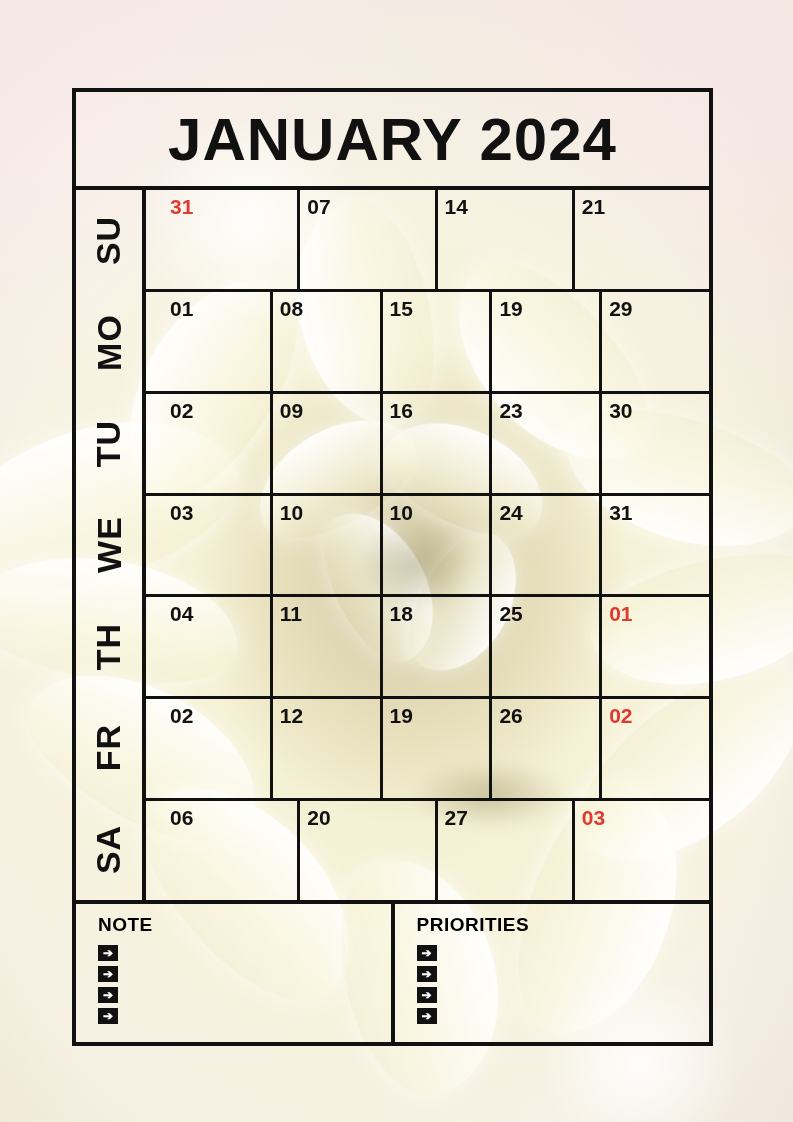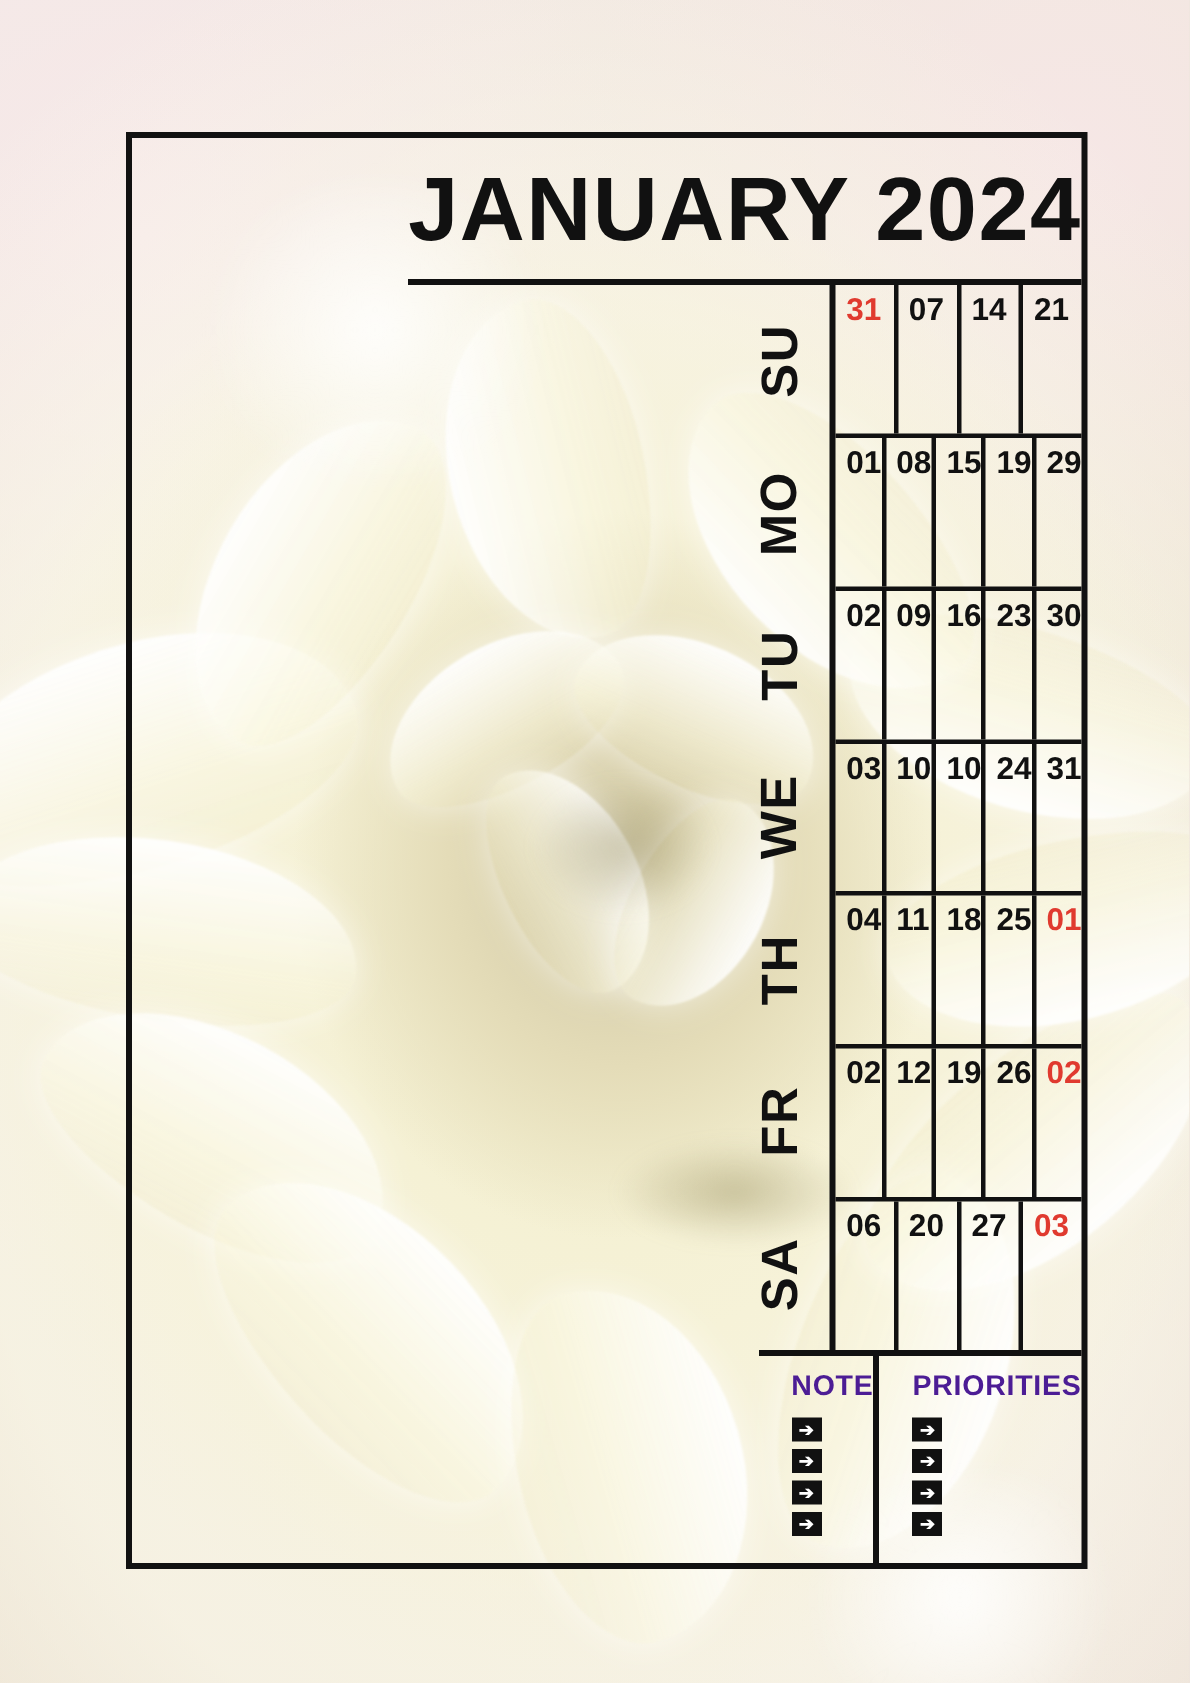--- a/index.html
+++ b/index.html
@@ -45,29 +45,28 @@
   #bg .glow {
     position: absolute;
     border-radius: 50%;
     background: radial-gradient(circle, rgba(255,255,255,0.85), rgba(255,255,255,0) 70%);
     filter: blur(8px);
   }
 
   
   #calendar {
     position: absolute;
-    left: 84px;
+    left: 72px;
     top: 88px;
     width: 641px;
     height: 958px;
     border: 4px solid #111;
     box-sizing: border-box;
     display: flex;
     flex-direction: column;
-    align-items: flex-end;
   }
 
   .title-bar {
     height: 98px;
     border-bottom: 4px solid #111;
     display: flex;
     align-items: center;
     justify-content: center;
     box-sizing: border-box;
   }
@@ -114,20 +113,21 @@
   .weeks {
     flex: 1;
     display: flex;
     flex-direction: column;
   }
   .day-row {
     flex: 1;
     display: flex;
     border-bottom: 3px solid #111;
     box-sizing: border-box;
+    padding-left: 17px;
   }
   .day-row:last-child { border-bottom: none; }
   .day-cell {
     flex: 1;
     border-right: 3px solid #111;
     box-sizing: border-box;
     padding: 6px 0 0 7px;
     font-size: 21px;
     font-weight: 600;
     color: #111;
@@ -147,21 +147,21 @@
     flex: 1;
     padding: 10px 0 0 22px;
     box-sizing: border-box;
   }
   .footer-col.left { border-right: 4px solid #111; }
   .footer-col h2 {
     margin: 0 0 6px 0;
     font-size: 19px;
     font-weight: 700;
     letter-spacing: 0.5px;
-    color: #4c1d95;
+    color: #000000;
   }
   .arrow-list {
     margin: 0;
     padding: 0;
     list-style: none;
   }
   .arrow-list li {
     height: 21px;
     display: flex;
     align-items: center;

